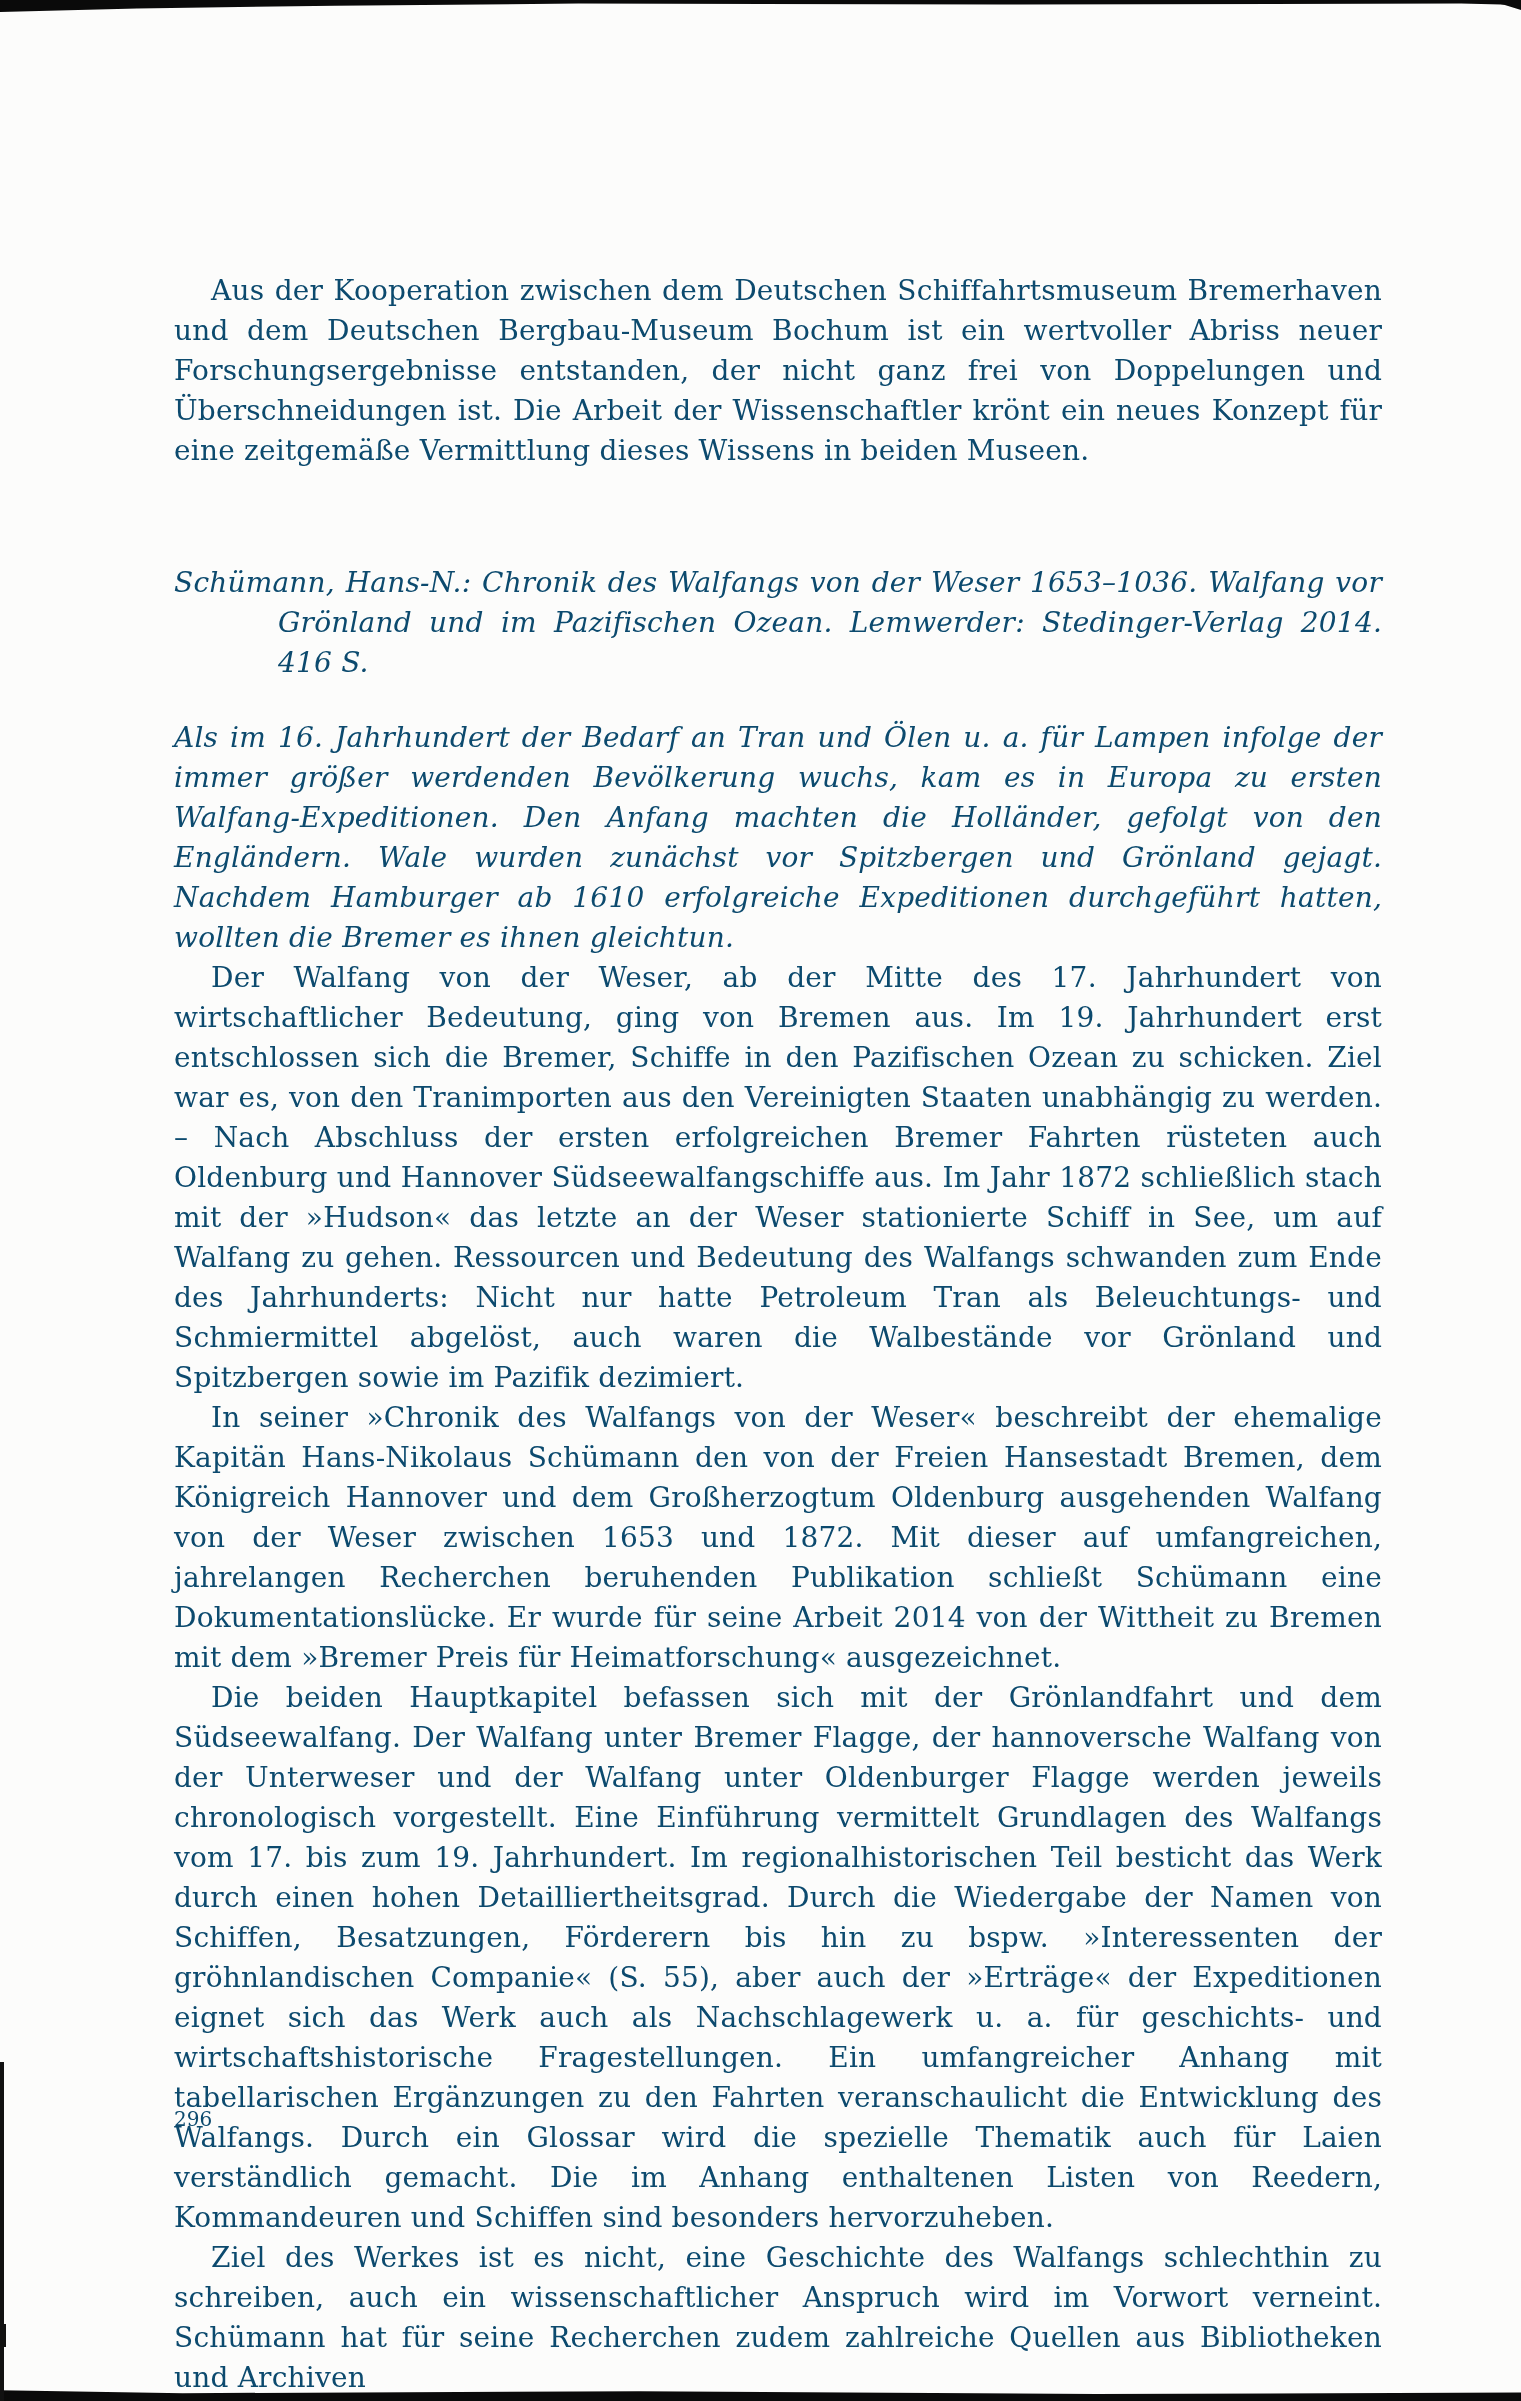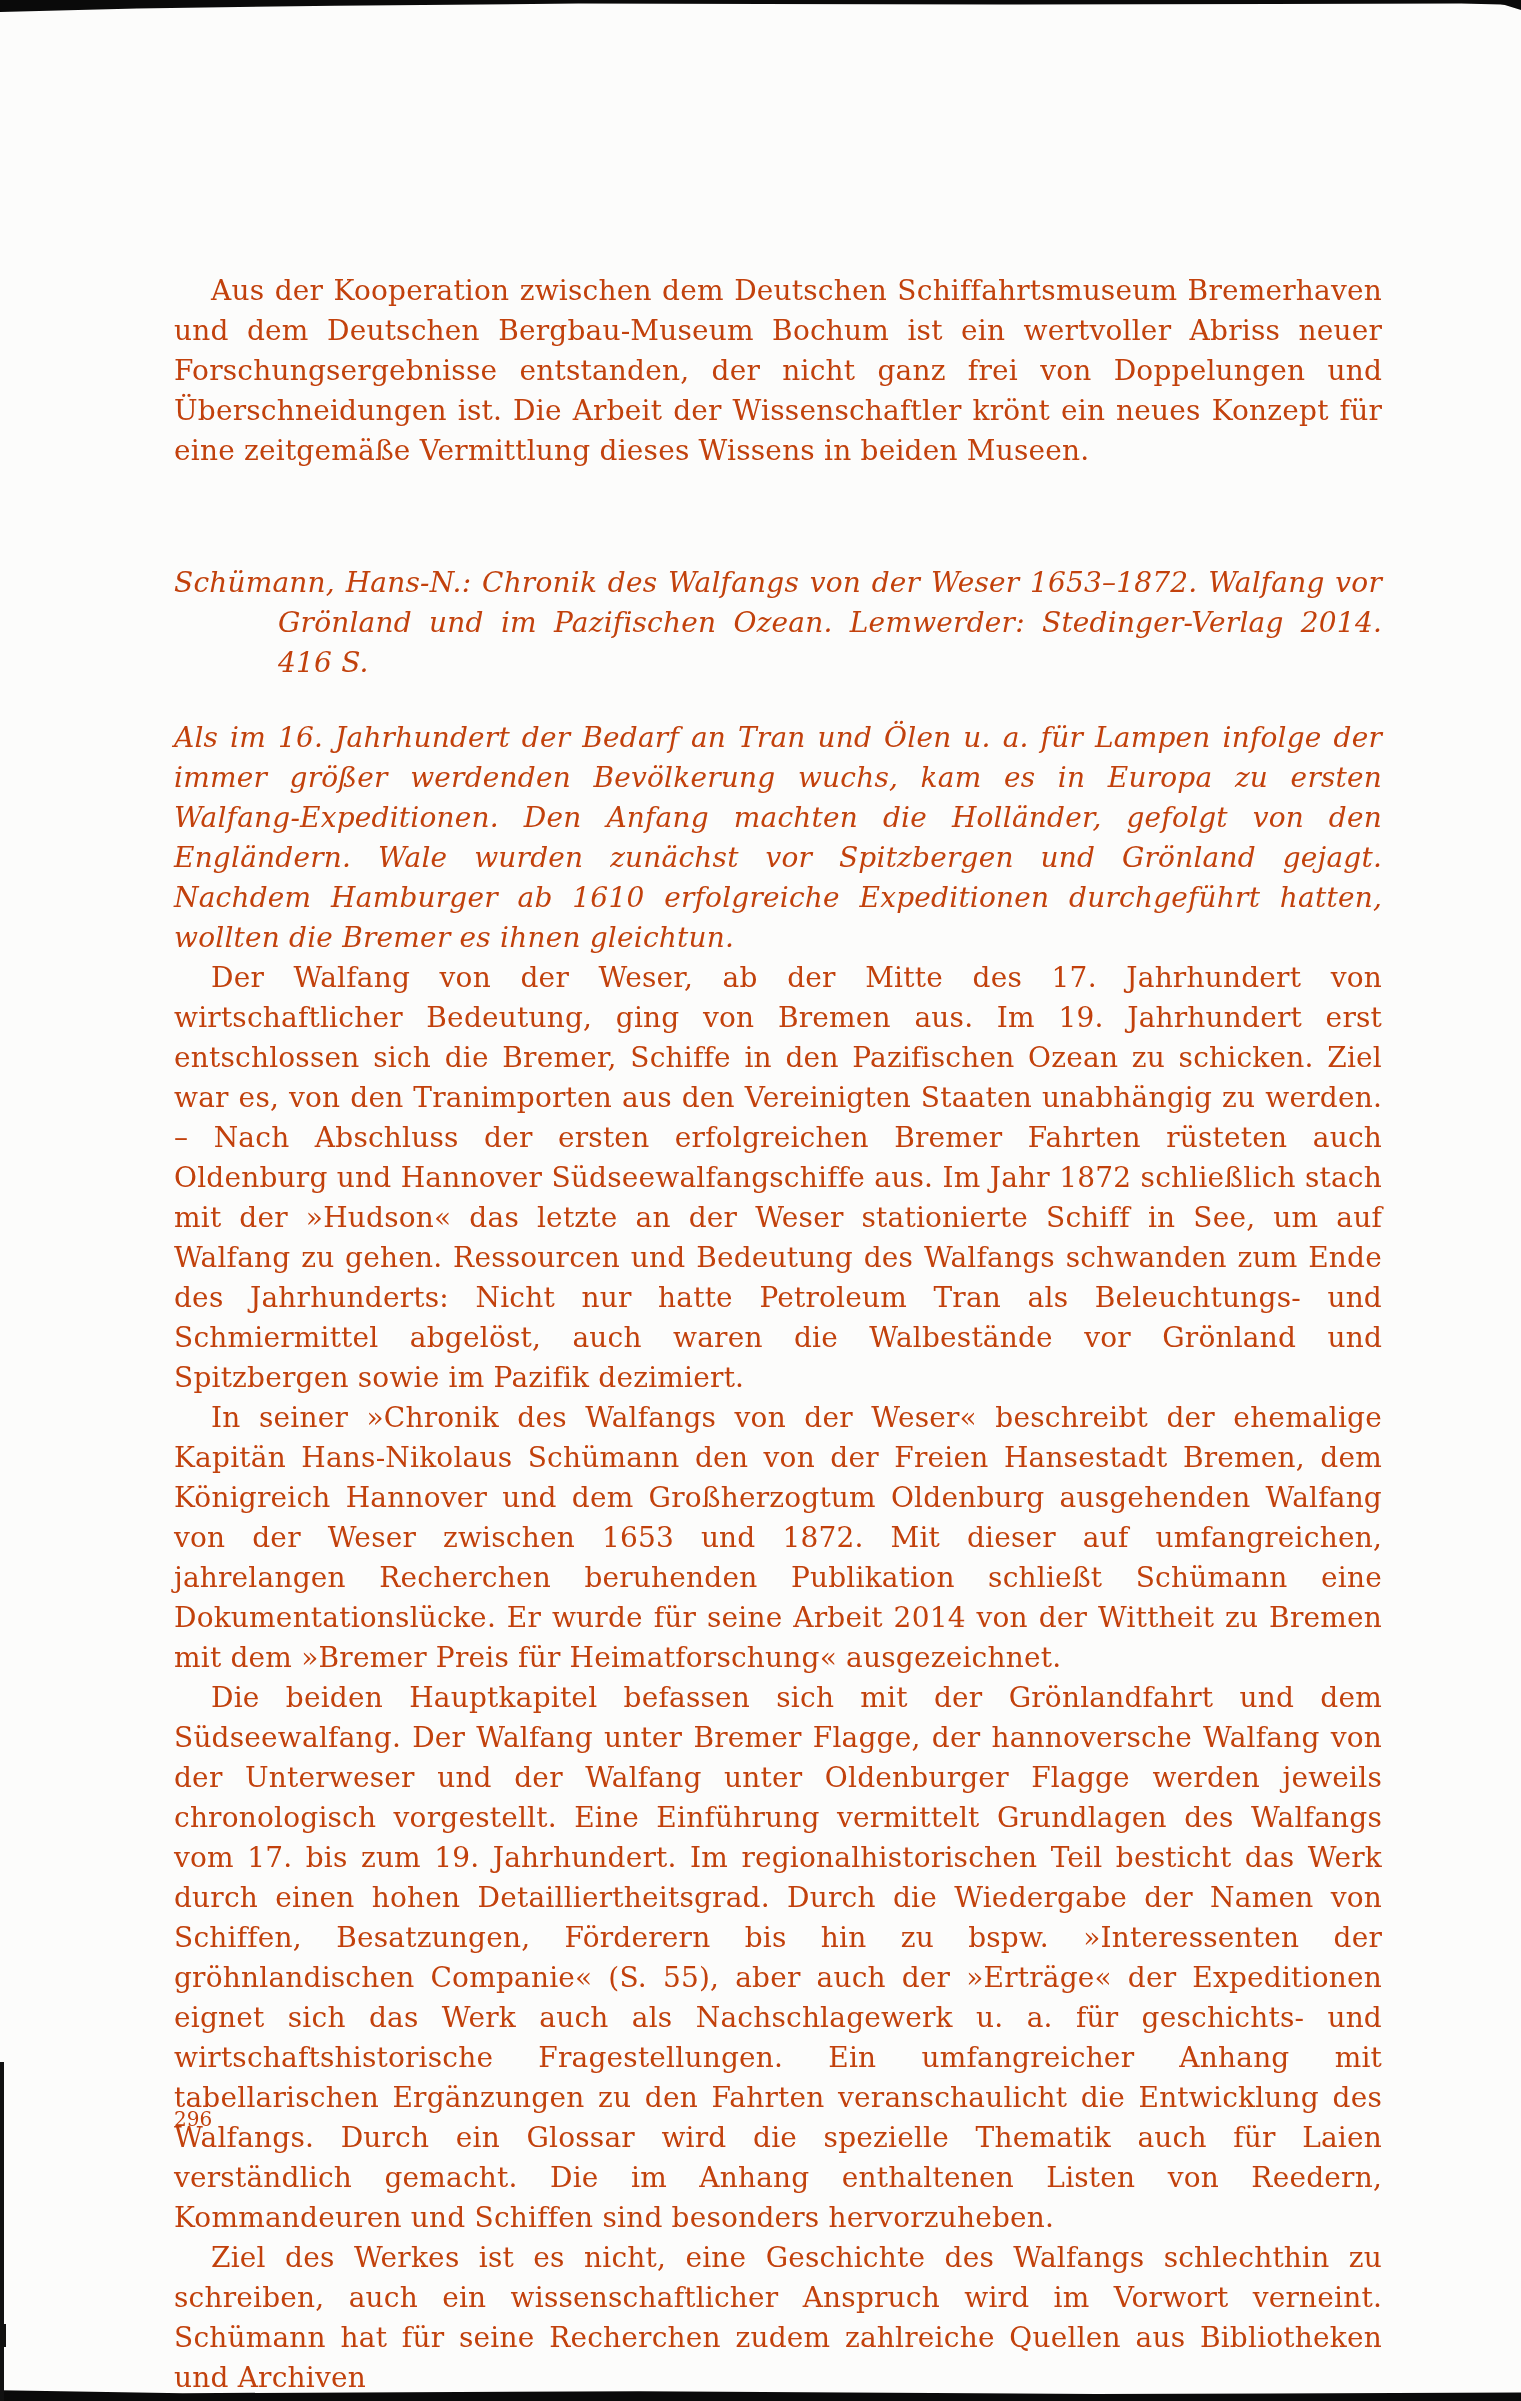--- a/index.html
+++ b/index.html
@@ -7,21 +7,21 @@
     padding: 0;
     background: #444;
   }
   .page {
     position: relative;
     width: 1522px;
     height: 2401px;
     background: #fcfcfb;
     overflow: hidden;
     font-family: "DejaVu Serif", "Liberation Serif", serif;
-    color: #c2410c;
+    color: #0c4a6e;
   }
   
   .scan-top {
     position: absolute;
     top: 0; left: 0; right: 0;
     height: 12px;
     background: #0a0a0a;
     clip-path: polygon(0 0, 100% 0, 100% 42%, 96% 30%, 66% 38%, 38% 30%, 22% 48%, 9% 70%, 0 100%);
   }
   .scan-bottom {
@@ -92,21 +92,21 @@
   <div class="scan-right-corner"></div>
   <div class="scan-bottom"></div>
   <div class="scan-left-line"></div>
   <div class="scan-left-tick"></div>
 
   <main class="content">
 
     <p class="para indent">Aus der Kooperation zwischen dem Deutschen Schiffahrtsmuseum Bremerhaven und dem Deutschen Bergbau-Museum Bochum ist ein wertvoller Abriss neuer Forschungsergebnisse entstanden, der nicht ganz frei von Doppelungen und Überschneidungen ist. Die Arbeit der Wissenschaftler krönt ein neues Konzept für eine zeitgemäße Vermittlung dieses Wissens in beiden Museen.</p>
 
 
-    <p class="bib-heading">Schümann, Hans-N.: Chronik des Walfangs von der Weser 1653–1872. Walfang vor Grönland und im Pazifischen Ozean. Lemwerder: Stedinger-Verlag 2014. 416 S.</p>
+    <p class="bib-heading">Schümann, Hans-N.: Chronik des Walfangs von der Weser 1653–1036. Walfang vor Grönland und im Pazifischen Ozean. Lemwerder: Stedinger-Verlag 2014. 416 S.</p>
 
     <p class="para body-start">Als im 16. Jahrhundert der Bedarf an Tran und Ölen u. a. für Lampen infolge der immer größer werdenden Bevölkerung wuchs, kam es in Europa zu ersten Walfang-Expeditionen. Den Anfang machten die Holländer, gefolgt von den Engländern. Wale wurden zunächst vor Spitzbergen und Grönland gejagt. Nachdem Hamburger ab 1610 erfolgreiche Expeditionen durchgeführt hatten, wollten die Bremer es ihnen gleichtun.</p>
 
     <p class="para indent">Der Walfang von der Weser, ab der Mitte des 17. Jahrhundert von wirtschaftlicher Bedeutung, ging von Bremen aus. Im 19. Jahrhundert erst entschlossen sich die Bremer, Schiffe in den Pazifischen Ozean zu schicken. Ziel war es, von den Tranimporten aus den Vereinigten Staaten unabhängig zu werden. – Nach Abschluss der ersten erfolgreichen Bremer Fahrten rüsteten auch Oldenburg und Hannover Südseewalfangschiffe aus. Im Jahr 1872 schließlich stach mit der »Hudson« das letzte an der Weser stationierte Schiff in See, um auf Walfang zu gehen. Ressourcen und Bedeutung des Walfangs schwanden zum Ende des Jahrhunderts: Nicht nur hatte Petroleum Tran als Beleuchtungs- und Schmiermittel abgelöst, auch waren die Walbestände vor Grönland und Spitzbergen sowie im Pazifik dezimiert.</p>
 
     <p class="para indent">In seiner »Chronik des Walfangs von der Weser« beschreibt der ehemalige Kapitän Hans-Nikolaus Schümann den von der Freien Hansestadt Bremen, dem Königreich Hannover und dem Großherzogtum Oldenburg ausgehenden Walfang von der Weser zwischen 1653 und 1872. Mit dieser auf umfangreichen, jahrelangen Recherchen beruhenden Publikation schließt Schümann eine Dokumentationslücke. Er wurde für seine Arbeit 2014 von der Wittheit zu Bremen mit dem »Bremer Preis für Heimatforschung« ausgezeichnet.</p>
 
     <p class="para indent">Die beiden Hauptkapitel befassen sich mit der Grönlandfahrt und dem Südseewalfang. Der Walfang unter Bremer Flagge, der hannoversche Walfang von der Unterweser und der Walfang unter Oldenburger Flagge werden jeweils chronologisch vorgestellt. Eine Einführung vermittelt Grundlagen des Walfangs vom 17. bis zum 19. Jahrhundert. Im regionalhistorischen Teil besticht das Werk durch einen hohen Detailliertheitsgrad. Durch die Wiedergabe der Namen von Schiffen, Besatzungen, Förderern bis hin zu bspw. »Interessenten der gröhnlandischen Companie« (S. 55), aber auch der »Erträge« der Expeditionen eignet sich das Werk auch als Nachschlagewerk u. a. für geschichts- und wirtschaftshistorische Fragestellungen. Ein umfangreicher Anhang mit tabellarischen Ergänzungen zu den Fahrten veranschaulicht die Entwicklung des Walfangs. Durch ein Glossar wird die spezielle Thematik auch für Laien verständlich gemacht. Die im Anhang enthaltenen Listen von Reedern, Kommandeuren und Schiffen sind besonders hervorzuheben.</p>
 
     <p class="para indent">Ziel des Werkes ist es nicht, eine Geschichte des Walfangs schlechthin zu schreiben, auch ein wissenschaftlicher Anspruch wird im Vorwort verneint. Schümann hat für seine Recherchen zudem zahlreiche Quellen aus Bibliotheken und Archiven</p>

